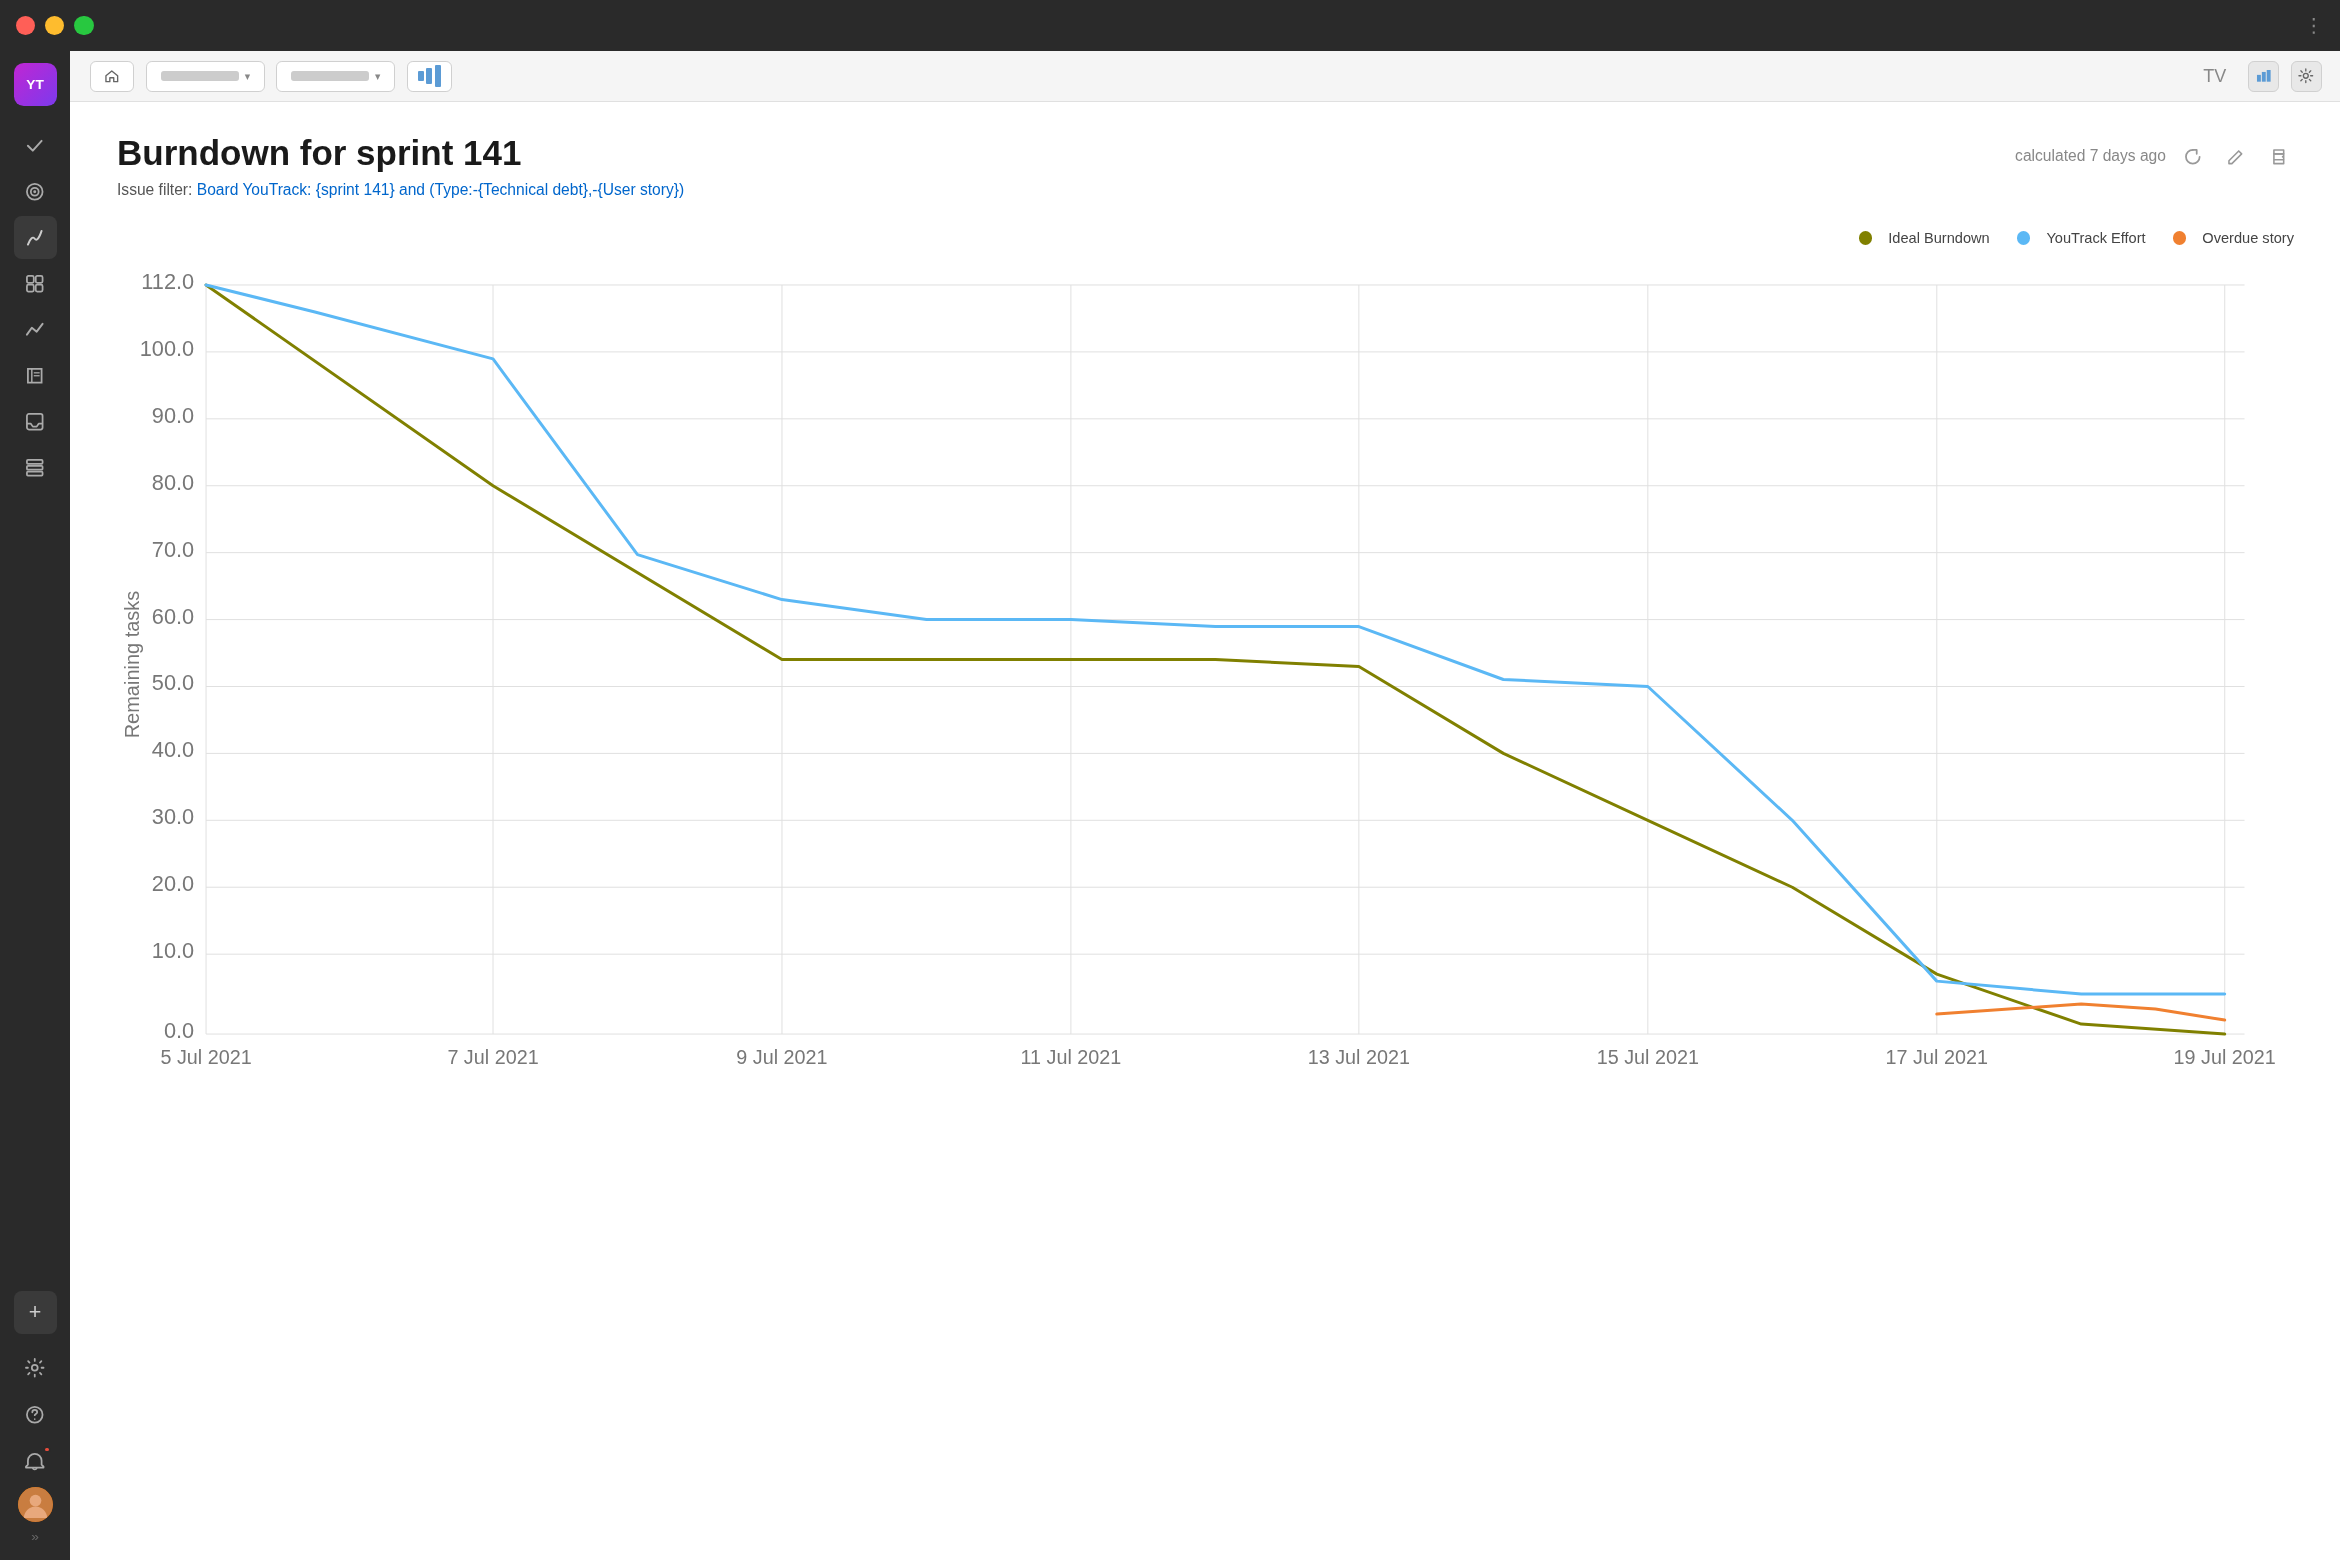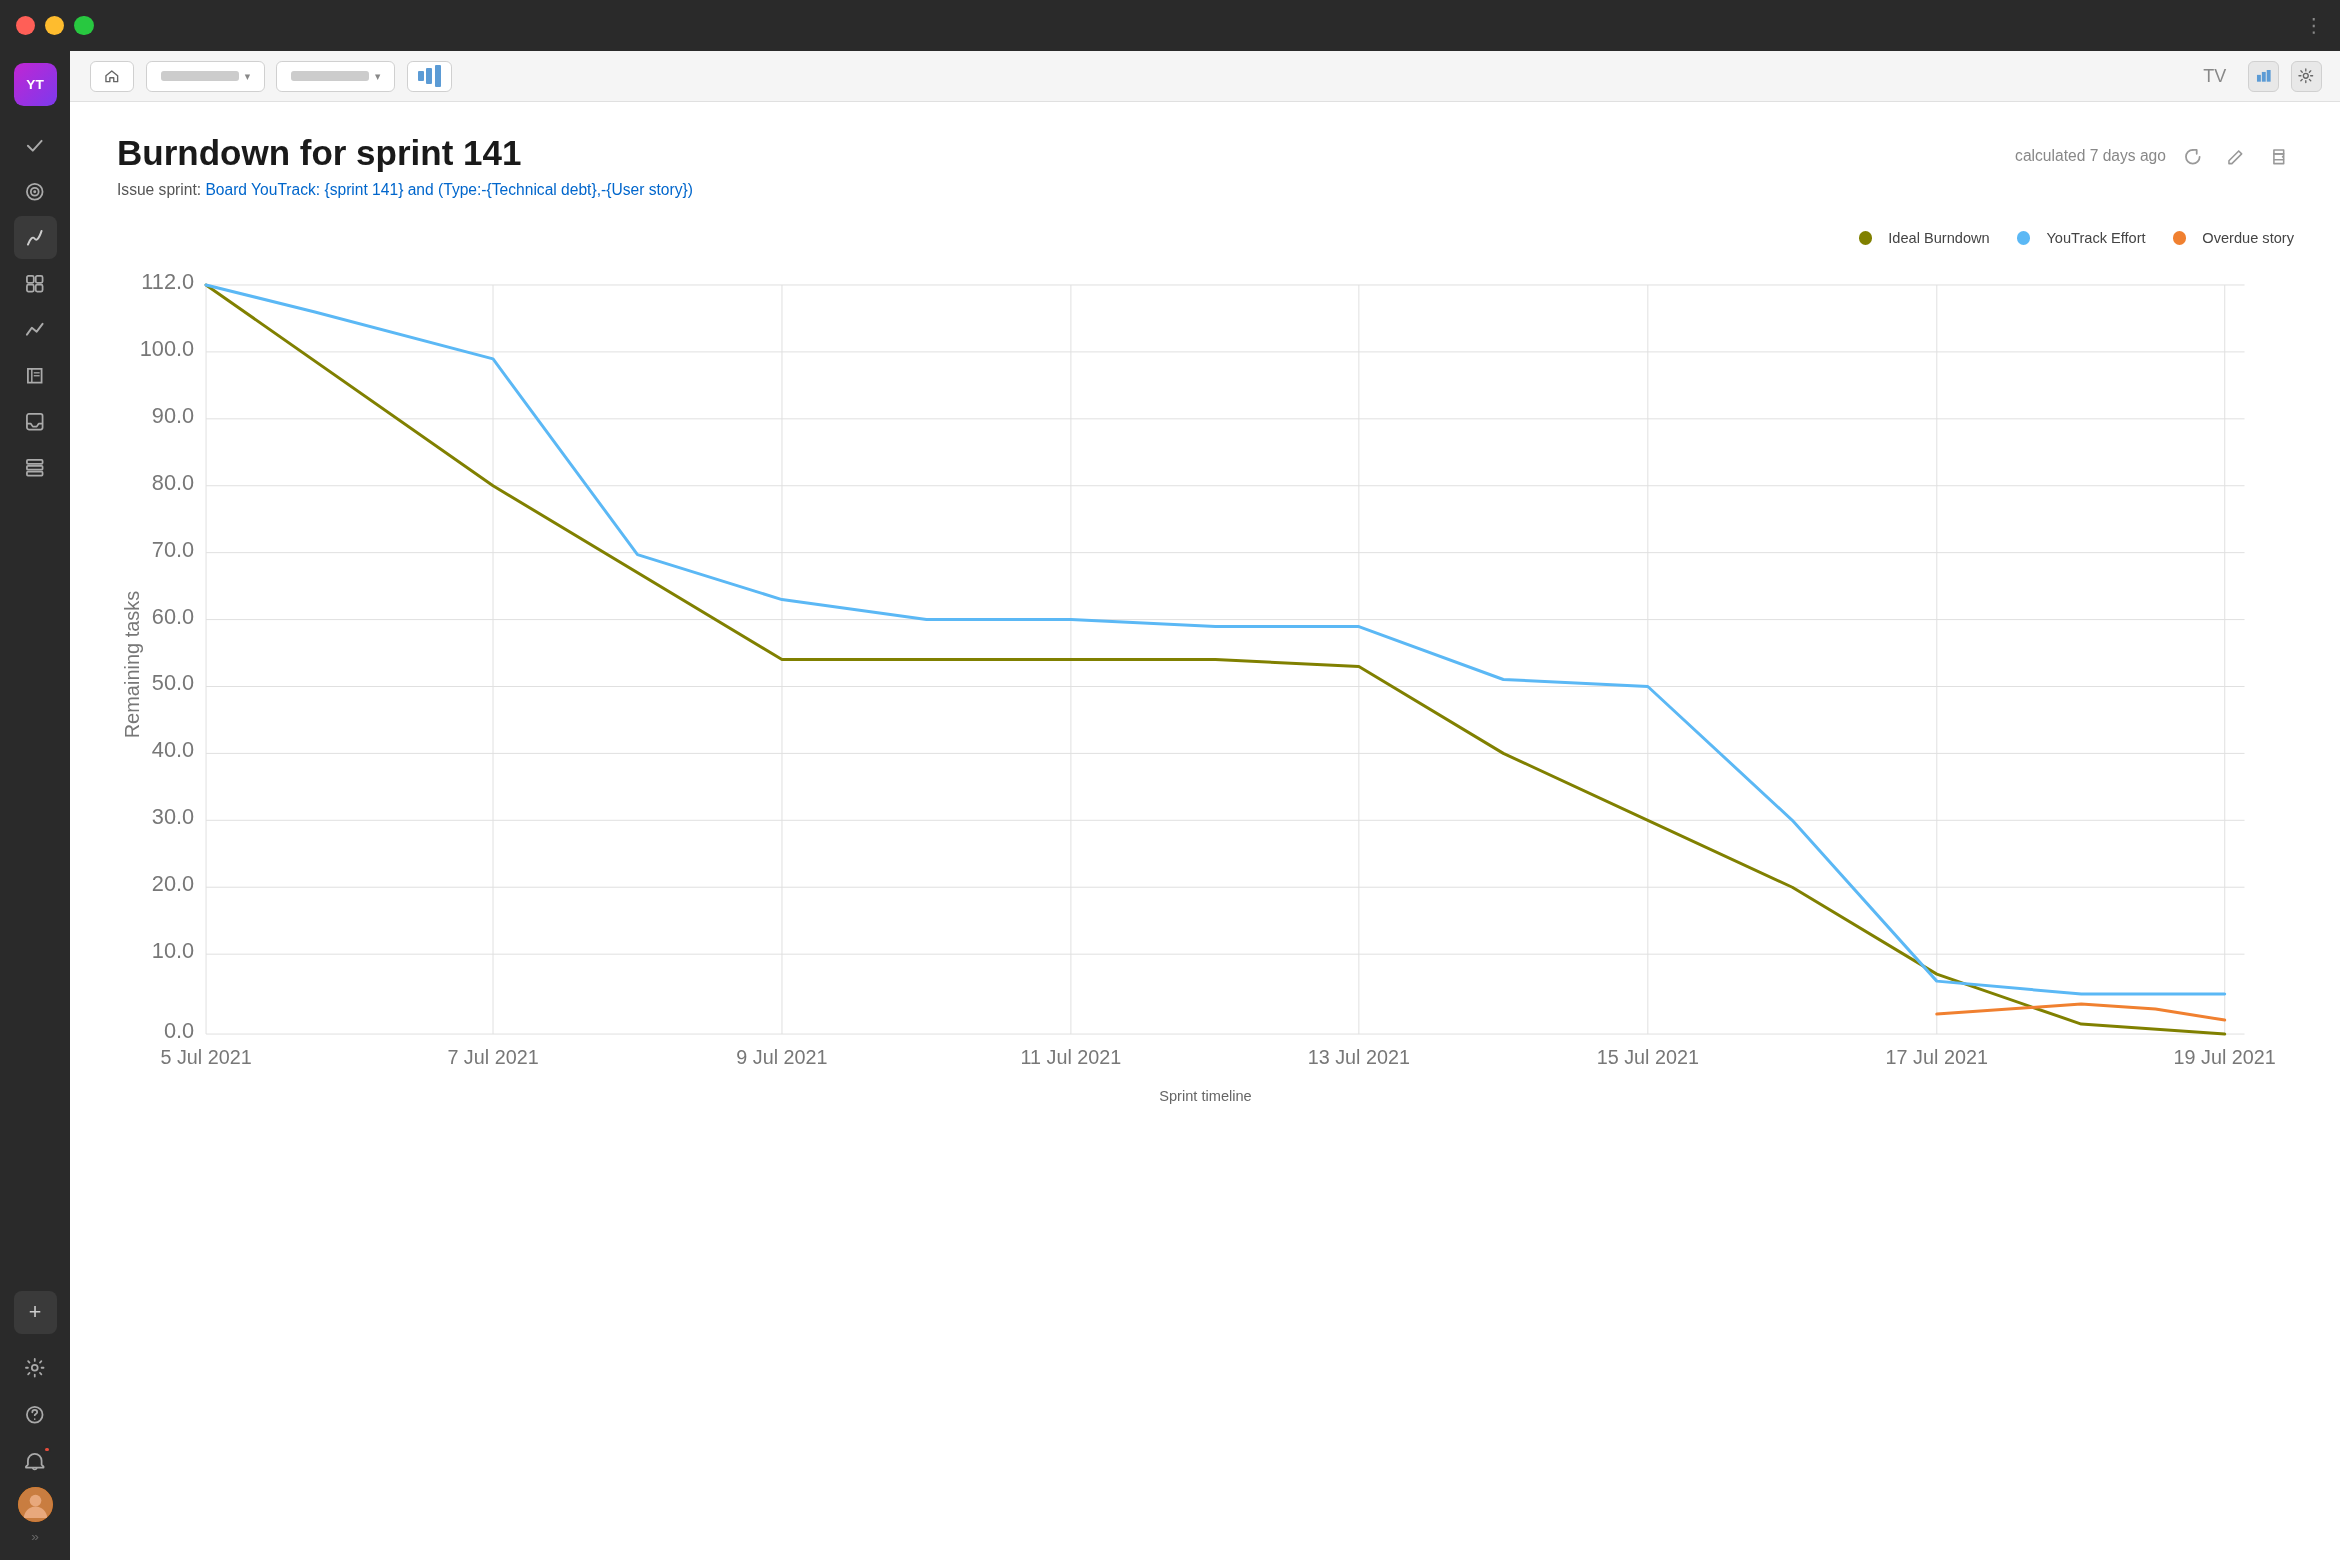--- a/index.html
+++ b/index.html
@@ -469,21 +469,21 @@
               <rect x="4" y="12" width="10" height="4" stroke="#999" stroke-width="1.6" fill="none" stroke-linejoin="round"></rect>
               <path d="M4 12V6h10v6" stroke="#999" stroke-width="1.6" fill="none" stroke-linejoin="round"></path>
               <rect x="4" y="2" width="10" height="4" stroke="#999" stroke-width="1.6" fill="none" stroke-linejoin="round"></rect>
               <circle cx="13" cy="9" r="1" fill="#999"></circle>
             </svg>
           </div>
         </div>
       </div>
 
       <div class="issue-filter">
-        <span>Issue sprint: </span>
+        <span>Issue filter: </span>
         <span class="issue-filter-link">Board YouTrack: {sprint 141} and (Type:-{Technical debt},-{User story})</span>
       </div>
 
       <div class="legend">
         <div class="legend-item">
           <div class="legend-dot" style="background:#808000"></div>
           <span>Ideal Burndown</span>
         </div>
         <div class="legend-item">
           <div class="legend-dot" style="background:#5bb8f5"></div>
@@ -595,18 +595,17 @@
               2130,756
             " fill="none" stroke="#f08030" stroke-width="3" stroke-linejoin="round" stroke-linecap="round"></polyline>
 
         </svg>
 
         
         <div style="position:absolute;left:-23.4px;top:50%;transform:rotate(-90deg) translateX(-50%);transform-origin:0 50%;white-space:nowrap;font-size:13.7px;color:#666;">
         </div>
       </div>
 
-      <div class="axis-label-x" style="margin-top:3.9px;">Sprint timeline</div>
 
     </div>
   </div>
 </div>
 
 
 </body></html>

